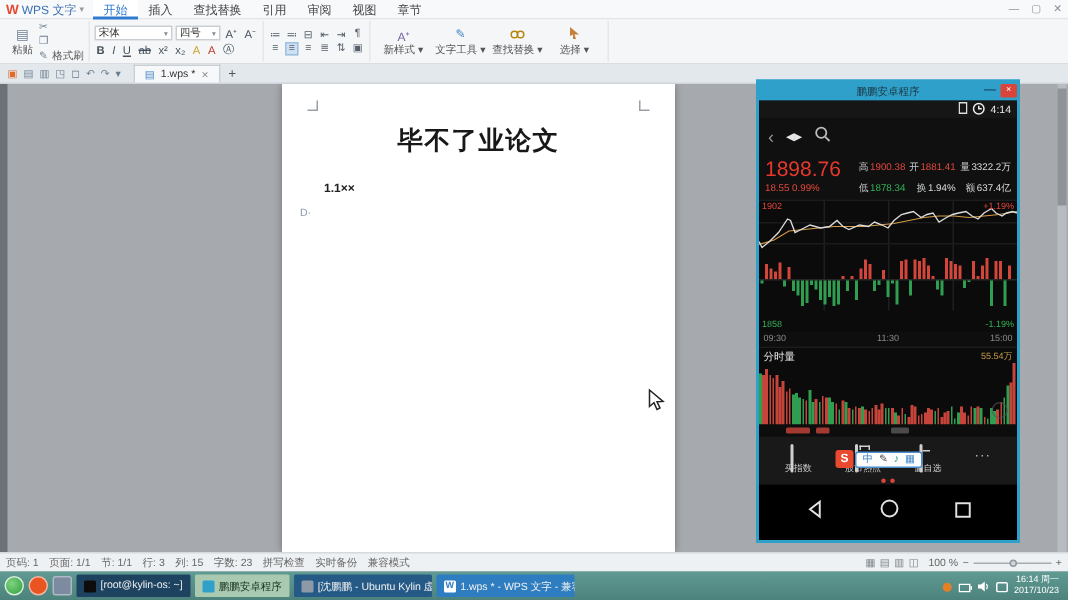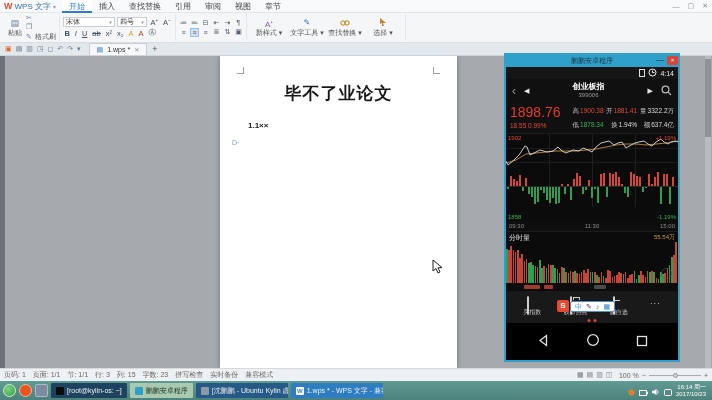--- a/index.html
+++ b/index.html
@@ -50,21 +50,21 @@
   .qi { padding:0 2px; font-size:7px; color:#6a7d90; }
   .qi.first { color:#e06a2b; }
   #doctab { margin-left:6px; background:#f6f8fa; border:1px solid #c9cfd4; border-bottom:none; height:12px; display:flex; align-items:center; gap:4px; padding:0 7px; color:#333; }
   #doctab .dic { color:#3f7ec2; font-size:7px; }
   #doctab .x { color:#8a9096; font-size:6px; }
   #plustab { padding:0 5px; color:#555; font-size:9px; }
 
   
   #workspace { position:absolute; top:56px; left:0; width:712px; height:312px; background:#a6aaae; overflow:hidden; }
   #leftstrip { position:absolute; left:0; top:0; width:5px; height:100%; background:#6b7176; }
-  #page { position:absolute; left:220px; top:0; width:237px; height:312px; background:#ffffff; box-shadow:0 0 5px rgba(0,0,0,.35); }
+  #page { position:absolute; left:188px; top:0; width:262px; height:312px; background:#ffffff; box-shadow:0 0 5px rgba(0,0,0,.35); }
   .crop { position:absolute; width:7px; height:7px; }
   .crop.tl { left:17px; top:11px; border-left:1px solid #9aa0a6; border-top:1px solid #9aa0a6; border-left:none; border-top:none; border-right:1px solid #9aa0a6; border-bottom:1px solid #9aa0a6; }
   .crop.tr { right:17px; top:11px; border-left:1px solid #9aa0a6; border-bottom:1px solid #9aa0a6; }
   #doc-title { margin-top:26px; text-align:center; font-size:17px; font-weight:bold; color:#181818; letter-spacing:1px; }
   #doc-heading { margin:16px 0 0 28px; font-size:8px; font-weight:bold; color:#222; }
   #doc-para { position:relative; margin-top:9px; }
   #para-marker { position:absolute; left:12px; top:0; font-size:7px; color:#8a9bb0; }
   #doc-body { margin-left:44px; font-size:8.5px; color:#333; }
   #vscroll { position:absolute; right:1px; top:0; width:6px; height:100%; background:#b8bcc0; }
   #vscroll .thumb { position:absolute; top:3px; left:0; width:6px; height:78px; background:#8e9397; }
@@ -372,24 +372,20 @@
               <circle cx="4.5" cy="4.5" r="3.5" fill="none" stroke="#eee" stroke-width="1"></circle>
               <path d="M4.5 2.5 v2 h2" stroke="#eee" stroke-width="1" fill="none"></path>
             </svg>
         </span>
         <span>4:14</span>
       </div>
 
       <div id="a-nav">
         <span id="a-back">‹</span>
         <span id="a-prev">◀</span>
-        <div id="idx">
-          <div class="nm">创业板指</div>
-          <div class="cd">399006</div>
-        </div>
         <span id="a-next">▶</span>
         <span id="a-search">
           <svg width="11" height="11" viewBox="0 0 11 11">
               <circle cx="4.5" cy="4.5" r="3.4" fill="none" stroke="#bbb" stroke-width="1.2"></circle>
               <line x1="7.2" y1="7.2" x2="10" y2="10" stroke="#bbb" stroke-width="1.2"></line>
             </svg>
         </span>
       </div>
 
       <div id="quote">

